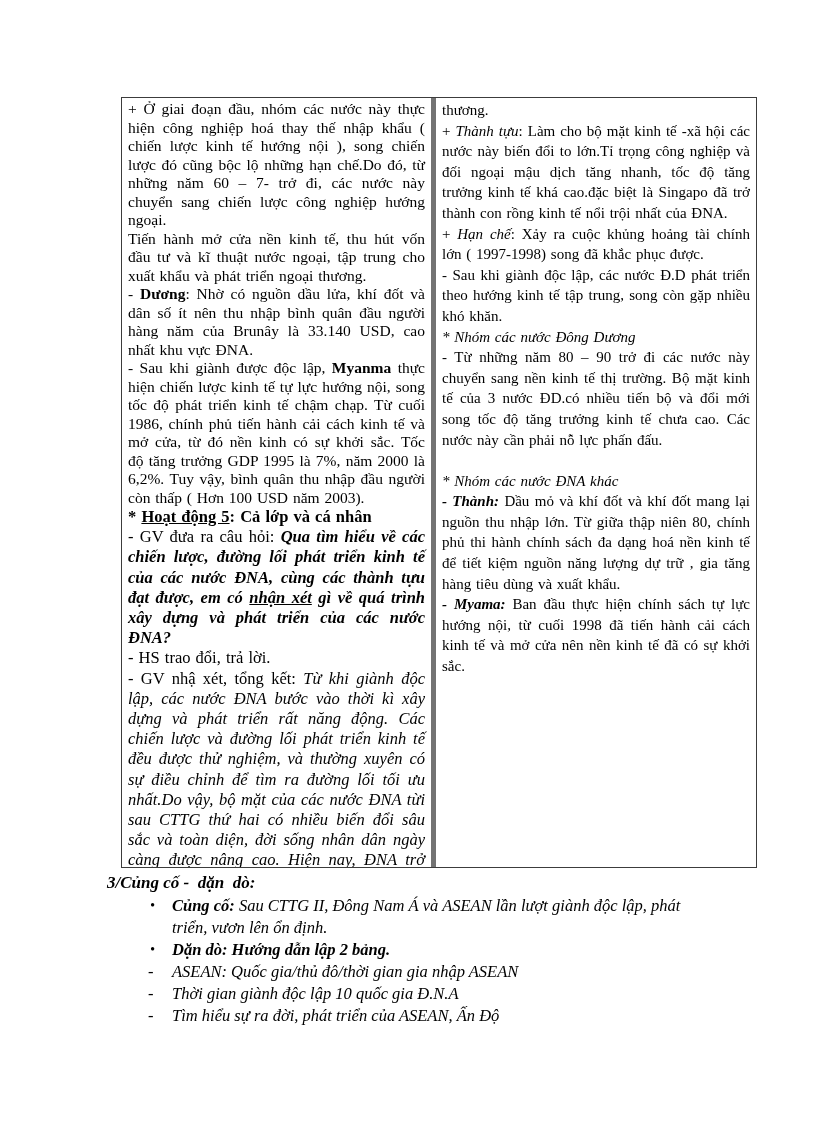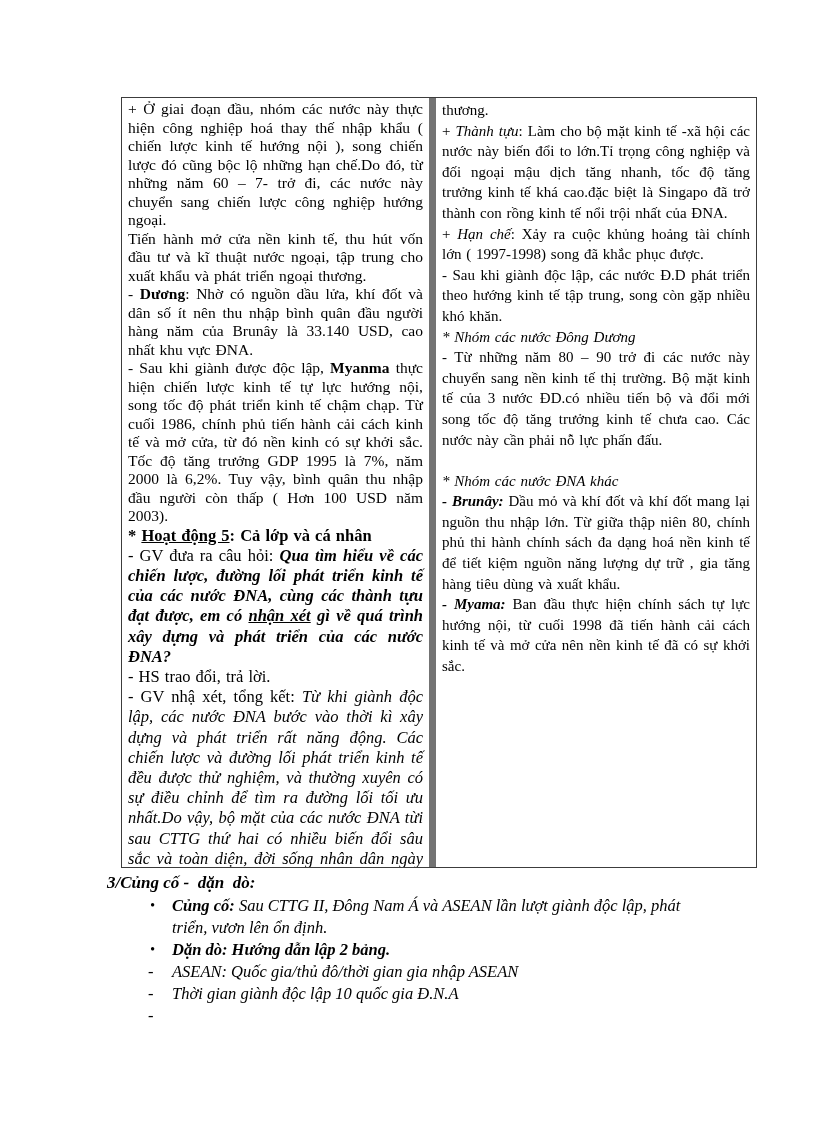--- a/index.html
+++ b/index.html
@@ -19,21 +19,21 @@
     width:636px; height:771px;
     display:flex;
     border:1px solid #3c3c3c;
     background:#ffffff;
   }
   .cell {
     height:100%;
     overflow:hidden;
     padding:2px 6px 2px 6px;
   }
-  .cell.left  { width:314px; border-right:7px solid #737373; }
+  .cell.left  { width:314px; border-right:5px solid #737373; }
   .cell.right { flex:1; }
   .cell .para {
     text-align:justify;
     font-size:15.5px;
     line-height:18.5px;
     word-spacing:1px;
   }
   .cell.left .para.lg { font-size:16.5px; line-height:20.2px; }
   .cell.right .para   { font-size:15px; line-height:20.6px; }
   .para.blank { min-height:20.6px; }
@@ -84,21 +84,21 @@
       </div>
     <div class="cell right">
         <p class="para"><span>thương.</span></p>
         <p class="para"><span>+ </span><span class="i">Thành tựu</span><span>: Làm cho bộ mặt kinh tế -xã hội các nước này biến đổi to lớn.Tỉ trọng công nghiệp và đối ngoại mậu dịch tăng nhanh, tốc độ tăng trưởng kinh tế khá cao.đặc biệt là Singapo đã trở thành con rồng kinh tế nổi trội nhất của ĐNA.</span></p>
         <p class="para"><span>+ </span><span class="i">Hạn chế</span><span>: Xảy ra cuộc khủng hoảng tài chính lớn ( 1997-1998) song đã khắc phục được.</span></p>
         <p class="para"><span>- Sau khi giành độc lập, các nước Đ.D phát triển theo hướng kinh tế tập trung, song còn gặp nhiều khó khăn.</span></p>
         <p class="para"><span class="i">* Nhóm các nước Đông Dương</span></p>
         <p class="para"><span>- Từ những năm 80 – 90 trở đi các nước này chuyển sang nền kinh tế thị trường. Bộ mặt kinh tế của 3 nước ĐD.có nhiều tiến bộ và đổi mới song tốc độ tăng trưởng kinh tế chưa cao. Các nước này cần phải nỗ lực phấn đấu.</span></p>
         <p class="para blank">&nbsp;</p>
         <p class="para"><span class="i">* Nhóm các nước ĐNA khác</span></p>
-        <p class="para"><span class="b i">- Brunây:</span><span> Dầu mỏ và khí đốt và khí đốt mang lại nguồn thu nhập lớn. Từ giữa thập niên 80, chính phủ thi hành chính sách đa dạng hoá nền kinh tế để tiết kiệm nguồn năng lượng dự trữ , gia tăng hàng tiêu dùng và xuất khẩu.</span></p>
+        <p class="para"><span class="b i">- Thành:</span><span> Dầu mỏ và khí đốt và khí đốt mang lại nguồn thu nhập lớn. Từ giữa thập niên 80, chính phủ thi hành chính sách đa dạng hoá nền kinh tế để tiết kiệm nguồn năng lượng dự trữ , gia tăng hàng tiêu dùng và xuất khẩu.</span></p>
         <p class="para"><span class="b i">- Myama:</span><span> Ban đầu thực hiện chính sách tự lực hướng nội, từ cuối 1998 đã tiến hành cải cách kinh tế và mở cửa nên nền kinh tế đã có sự khởi sắc.</span></p>
       </div>
   </div>
 
   <div class="footer-section">
     <div class="f-heading">
         <p class="para"><span class="b">3/Củng cố -  dặn  dò:</span></p>
       </div>
     <div class="f-list">
         <div class="f-item">
@@ -112,17 +112,18 @@
         <div class="f-item">
           <span class="f-marker">-</span>
           <div class="f-text"><span>ASEAN: Quốc gia/thủ đô/thời gian gia nhập ASEAN</span></div>
         </div>
         <div class="f-item">
           <span class="f-marker">-</span>
           <div class="f-text"><span>Thời gian giành độc lập 10 quốc gia Đ.N.A</span></div>
         </div>
         <div class="f-item">
           <span class="f-marker">-</span>
+          <div class="f-text"><span> Tìm hiểu sự ra đời, phát triển của ASEAN,  Ấn Độ</span></div>
         </div>
       </div>
   </div>
 
 </div>
 
 </body></html>

